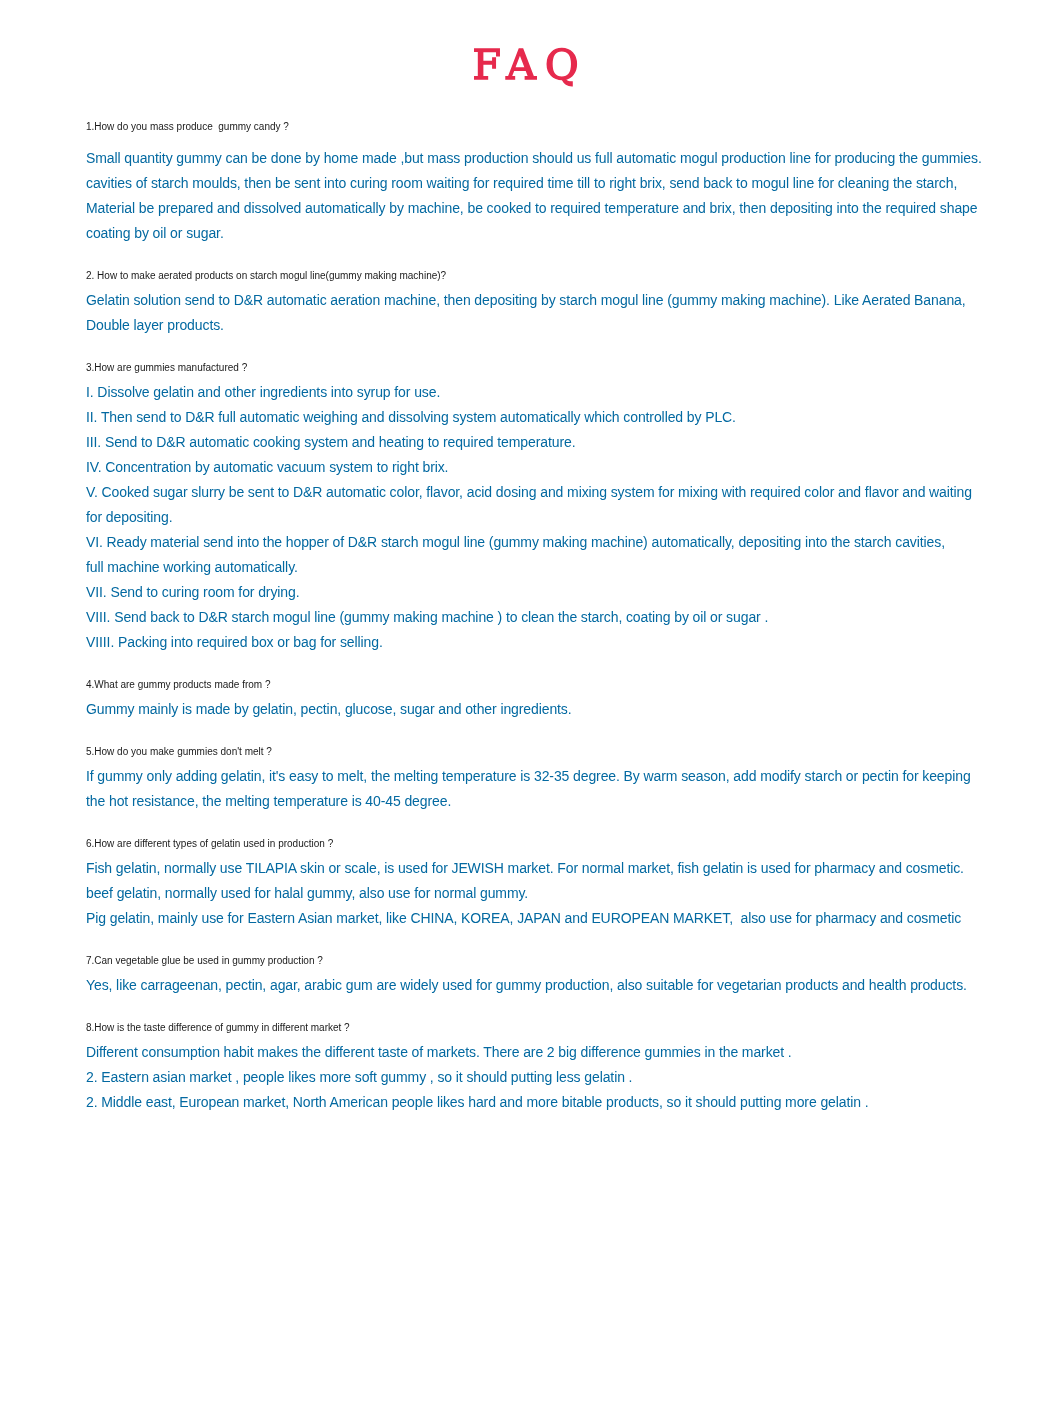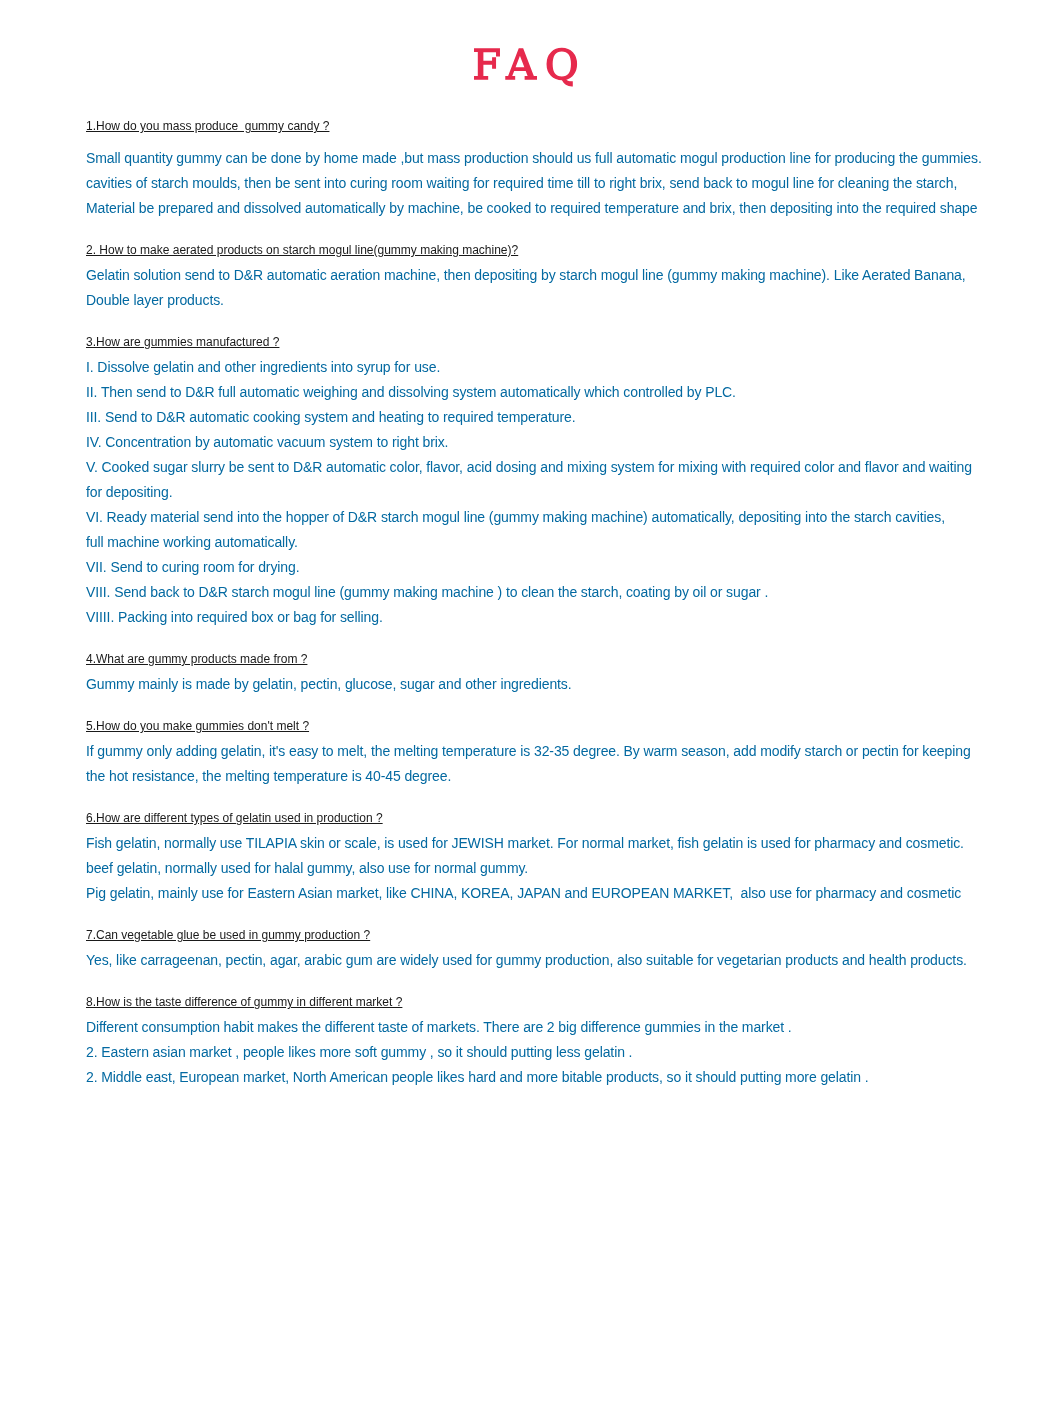--- a/index.html
+++ b/index.html
@@ -19,25 +19,24 @@
     font-size: 41px;
     letter-spacing: 9px;
     -webkit-text-stroke: 1.5px currentColor;
     line-height: 50px;
   }
   .content {
     padding: 24px 0 0 86px;
   }
   .faq-item { margin-bottom: 17px; }
   .faq-question {
-    font-size: 12px;
+    font-size: 10px;
     line-height: 25px;
     color: #1a1a1a;
     white-space: pre;
-    text-decoration: underline;
   }
   .faq-item:first-child .faq-question { margin-bottom: 7px; }
   .faq-answer-line {
     font-size: 14px;
     line-height: 25px;
     color: #0369a1;
     letter-spacing: -0.1px;
     white-space: pre;
   }
 </style>
@@ -45,20 +44,21 @@
 <body>
 
 <div class="page">
   <div class="title" style="color: rgb(230, 42, 77);">FAQ</div>
   <div class="content">
       <div class="faq-item">
         <div class="faq-question">1.How do you mass produce  gummy candy ?</div>
         <div class="faq-answer-line">Small quantity gummy can be done by home made ,but mass production should us full automatic mogul production line for producing the gummies.</div>
         <div class="faq-answer-line">cavities of starch moulds, then be sent into curing room waiting for required time till to right brix, send back to mogul line for cleaning the starch,</div>
         <div class="faq-answer-line">Material be prepared and dissolved automatically by machine, be cooked to required temperature and brix, then depositing into the required shape</div>
+        <div class="faq-answer-line">coating by oil or sugar.</div>
       </div>
       <div class="faq-item">
         <div class="faq-question">2. How to make aerated products on starch mogul line(gummy making machine)?</div>
         <div class="faq-answer-line">Gelatin solution send to D&amp;R automatic aeration machine, then depositing by starch mogul line (gummy making machine). Like Aerated Banana,</div>
         <div class="faq-answer-line">Double layer products.</div>
       </div>
       <div class="faq-item">
         <div class="faq-question">3.How are gummies manufactured ?</div>
         <div class="faq-answer-line">I. Dissolve gelatin and other ingredients into syrup for use.</div>
         <div class="faq-answer-line">II. Then send to D&amp;R full automatic weighing and dissolving system automatically which controlled by PLC.</div>

